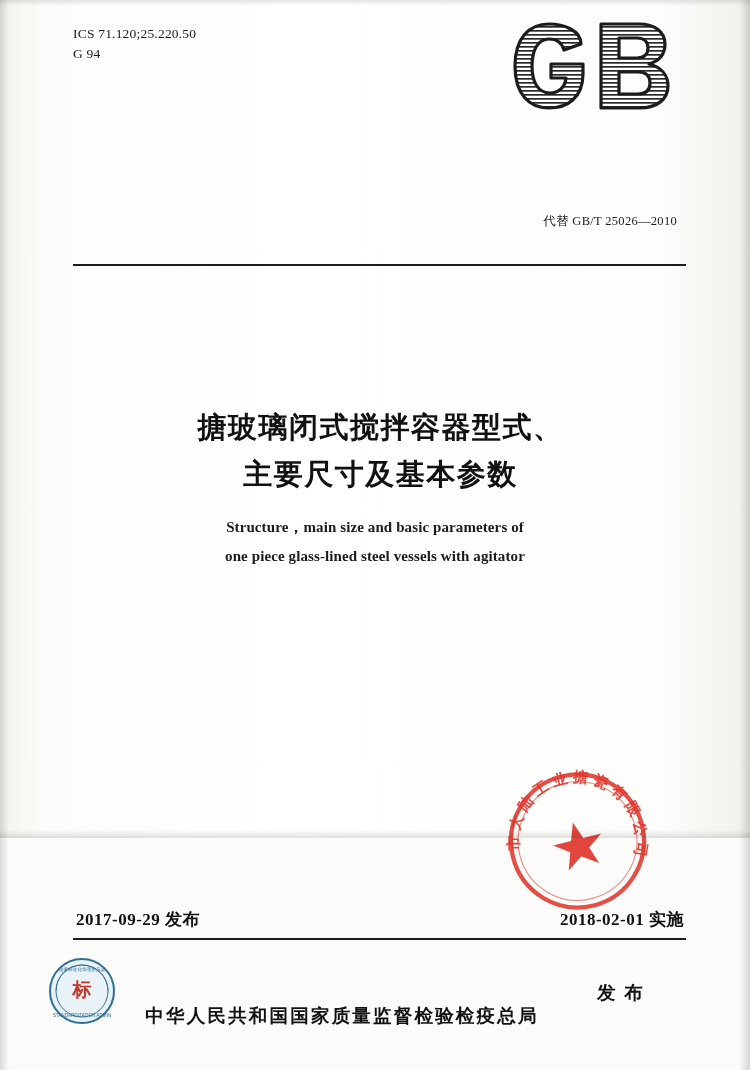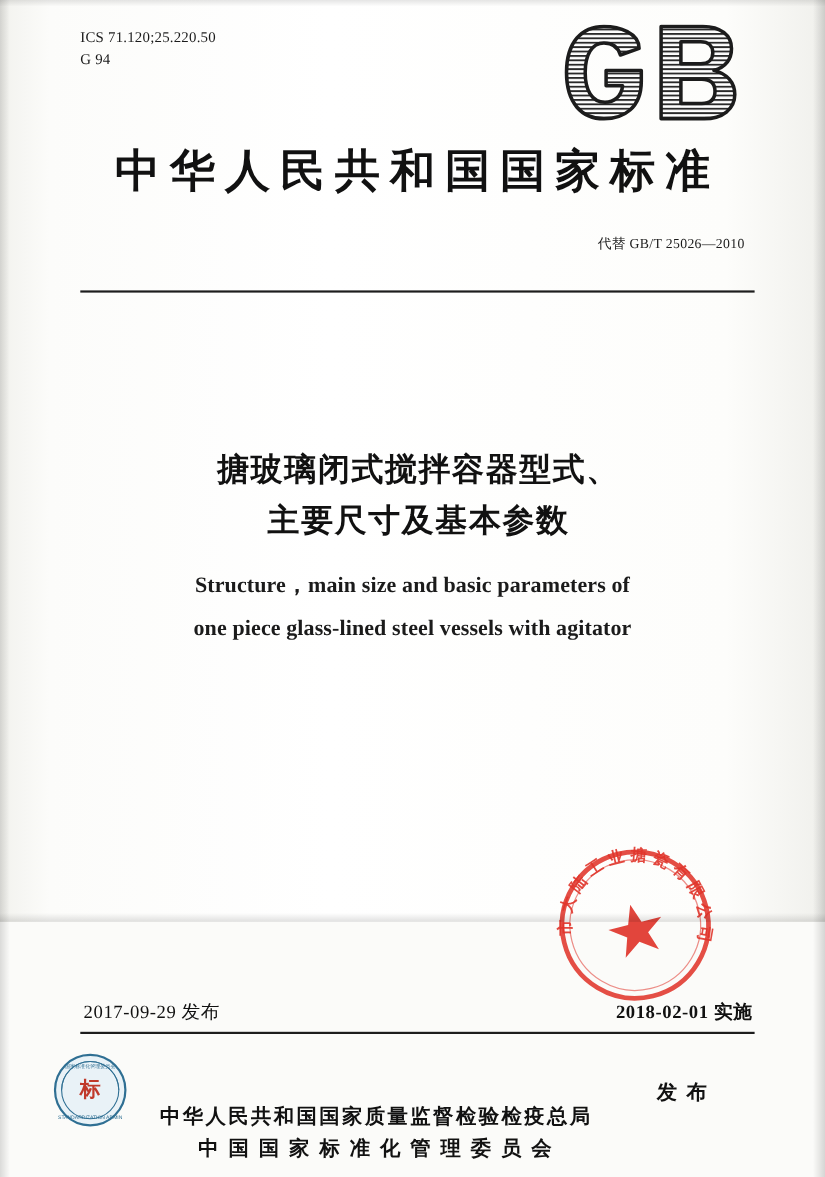--- a/index.html
+++ b/index.html
@@ -105,21 +105,21 @@
     padding-left: 11px;
   }
   .doc-title-en {
     position: absolute;
     left: 0; right: 0;
     top: 513px;
     text-align: center;
     font-family: "Liberation Serif", serif;
     font-weight: bold;
     color: #1b1b1b;
-    font-size: 20px;
+    font-size: 15px;
     line-height: 1.95;
     letter-spacing: 0.1px;
   }
 
   
   .seal {
     position: absolute;
     left: 500px;
     top: 765px;
     width: 155px;
@@ -127,21 +127,21 @@
     transform: rotate(-14deg);
   }
 
   
   .date-left {
     position: absolute;
     left: 76px;
     top: 908px;
     font-family: "Liberation Serif", serif;
     font-size: 17px;
-    font-weight: normal;
+    font-weight: bold;
     color: #111;
     letter-spacing: 0.5px;
   }
   .date-right {
     position: absolute;
     right: 66px;
     top: 908px;
     font-family: "Liberation Serif", serif;
     font-size: 17px;
     font-weight: bold;
@@ -244,21 +244,20 @@
         </g>
 
         <g transform="translate(86,0)">
           <path d="M4 2 L42 2 C58 2, 68 10, 68 22 C68 32, 62 39, 52 42 C64 45, 71 53, 71 64 C71 77, 60 86, 43 86 L4 86 Z
                    M22 16 L22 36 L40 36 C47 36, 51 32, 51 26 C51 20, 47 16, 40 16 Z
                    M22 50 L22 72 L41 72 C49 72, 53 68, 53 61 C53 54, 49 50, 41 50 Z" fill="url(#hatch)" stroke="#1c1c1c" stroke-width="3.2" stroke-linejoin="round" fill-rule="evenodd"></path>
         </g>
       </svg>
     </div>
 
-    <div class="cn-standard-title">中华人民共和国国家标准</div>
 
     <div class="std-no">
       <div class="sub">代替 GB/T 25026—2010</div>
     </div>
 
     <div class="rule"></div>
 
     <div class="doc-title">
       <div>搪玻璃闭式搅拌容器型式、</div>
       <div>主要尺寸及基本参数</div>
@@ -293,21 +292,20 @@
           <circle cx="34" cy="34" r="32" fill="#e9f2f7" stroke="#2f6f93" stroke-width="2"></circle>
           <circle cx="34" cy="34" r="26" fill="none" stroke="#2f6f93" stroke-width="1"></circle>
           <text x="34" y="39" text-anchor="middle" font-family="Liberation Serif, serif" font-size="19" font-weight="bold" fill="#c0392b">标</text>
           <path d="M8 34 a26 26 0 0 1 52 0" fill="none" stroke="#2f6f93" stroke-width="0.8"></path>
           <text x="34" y="14" text-anchor="middle" font-family="Liberation Sans, sans-serif" font-size="4.6" fill="#2f6f93">国家标准化管理委员会</text>
           <text x="34" y="60" text-anchor="middle" font-family="Liberation Sans, sans-serif" font-size="4.6" fill="#2f6f93">STANDARDIZATION ADMIN</text>
         </svg>
       </div>
       <div class="issuer">
         <div>中华人民共和国国家质量监督检验检疫总局</div>
-        <div>中 国 国 家 标 准 化 管 理 委 员 会</div>
       </div>
       <div class="publish-word">发 布</div>
     </div>
 
     <div class="edge-shadow-l"></div>
     <div class="edge-shadow-r"></div>
     <div class="edge-shadow-t"></div>
     <div class="edge-shadow-b"></div>
   </div>
 </div>

